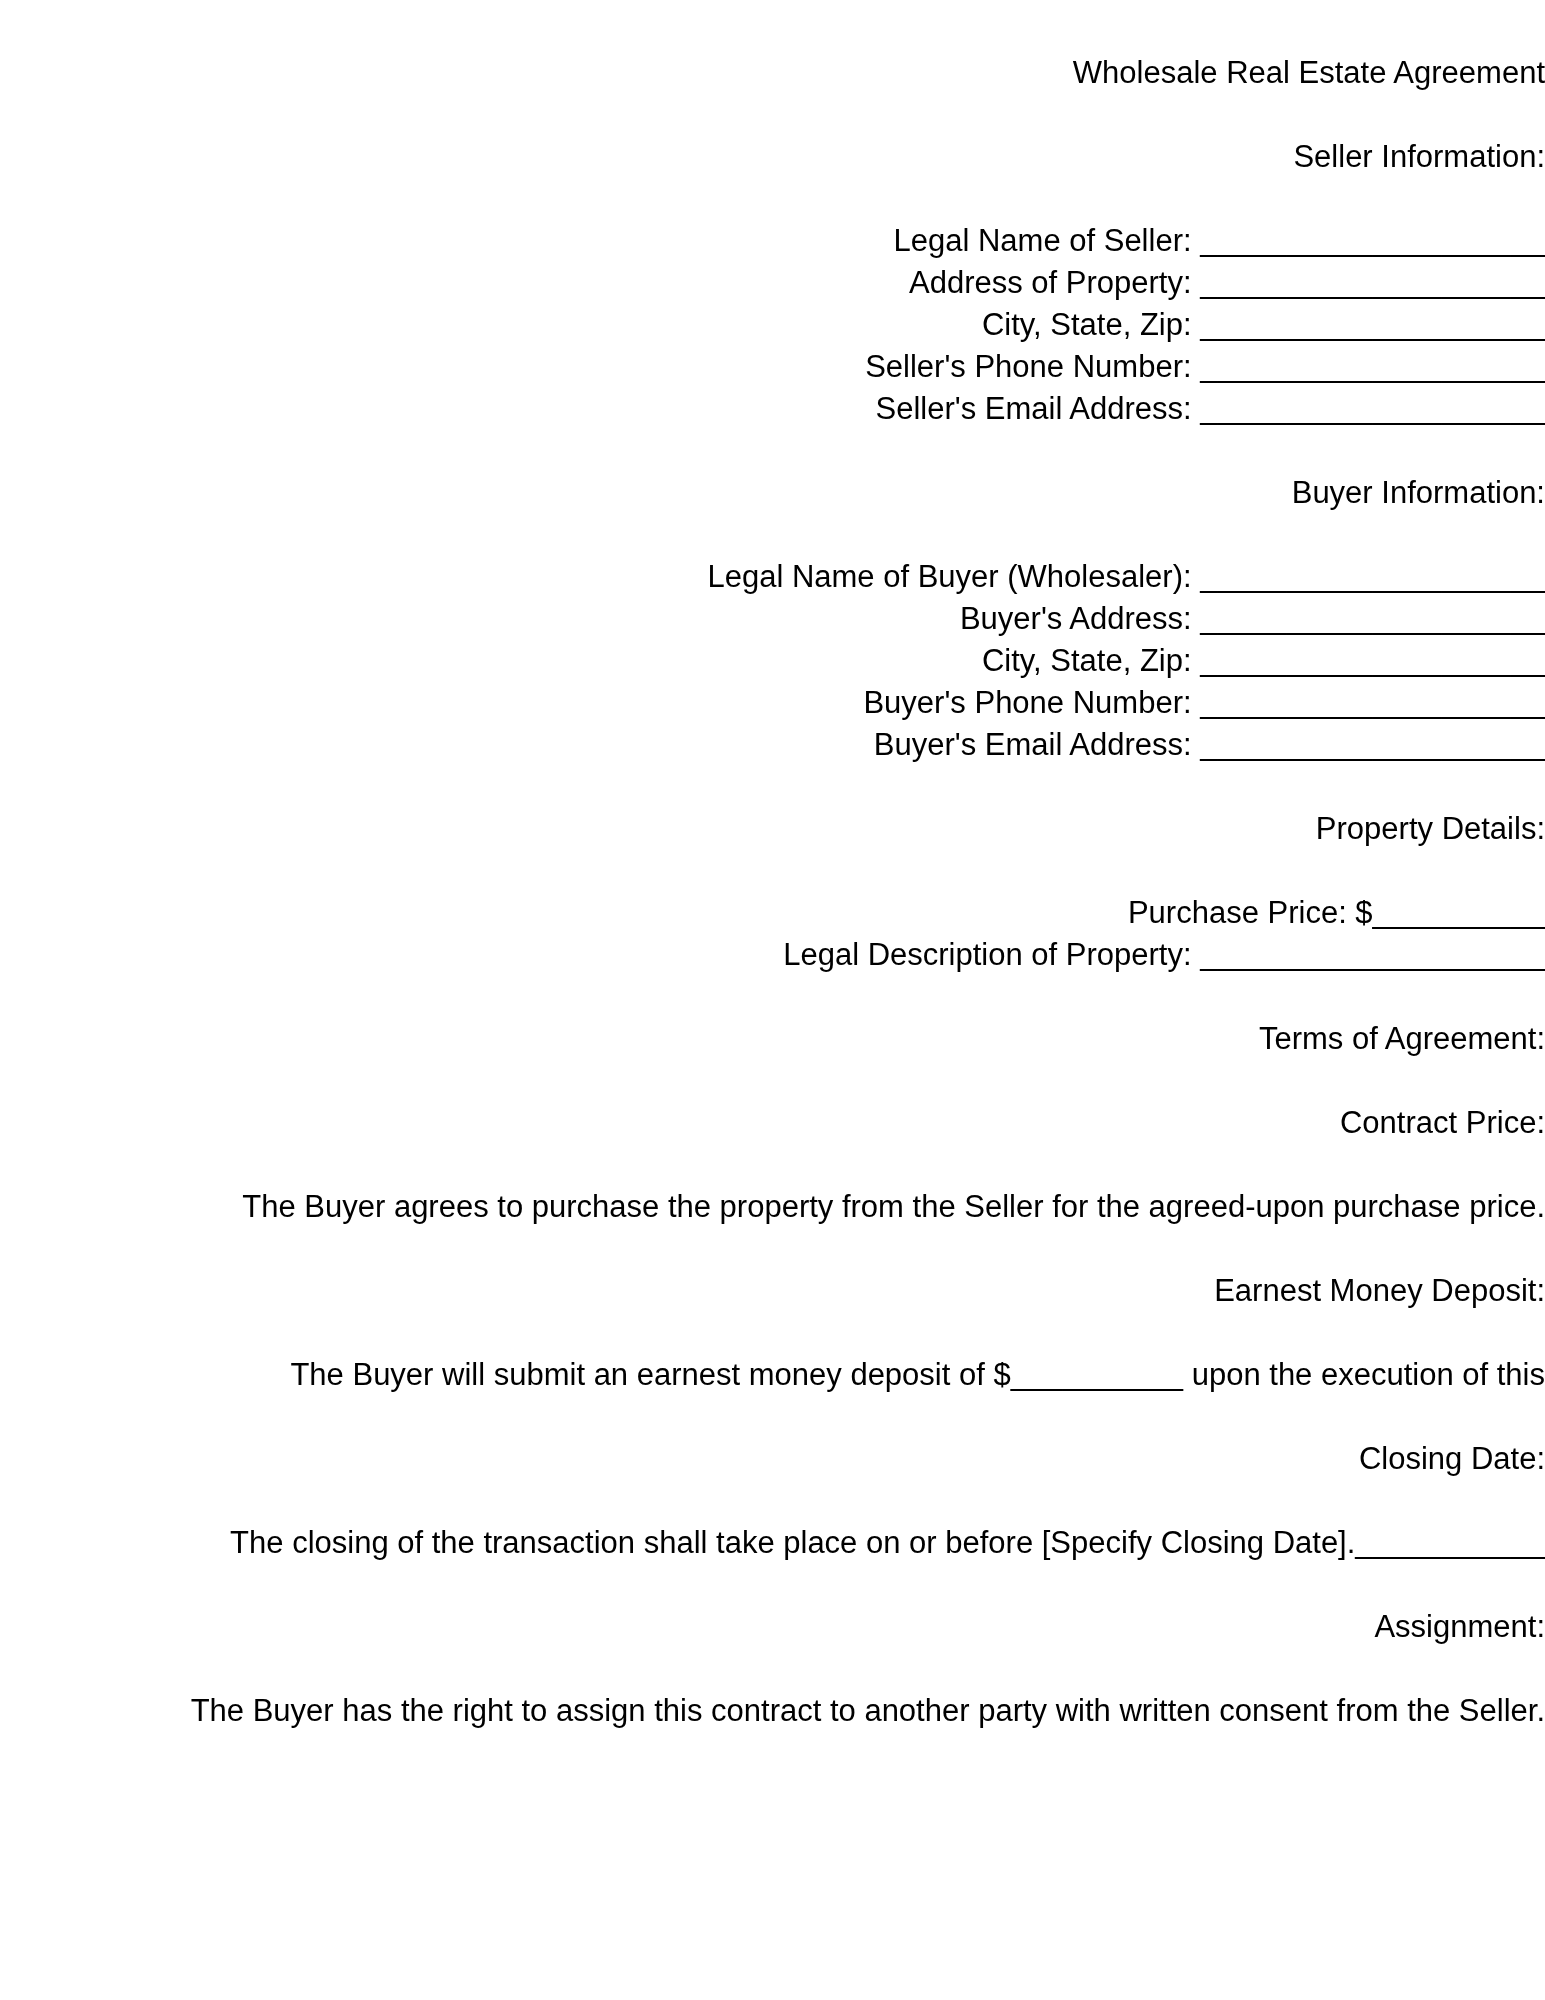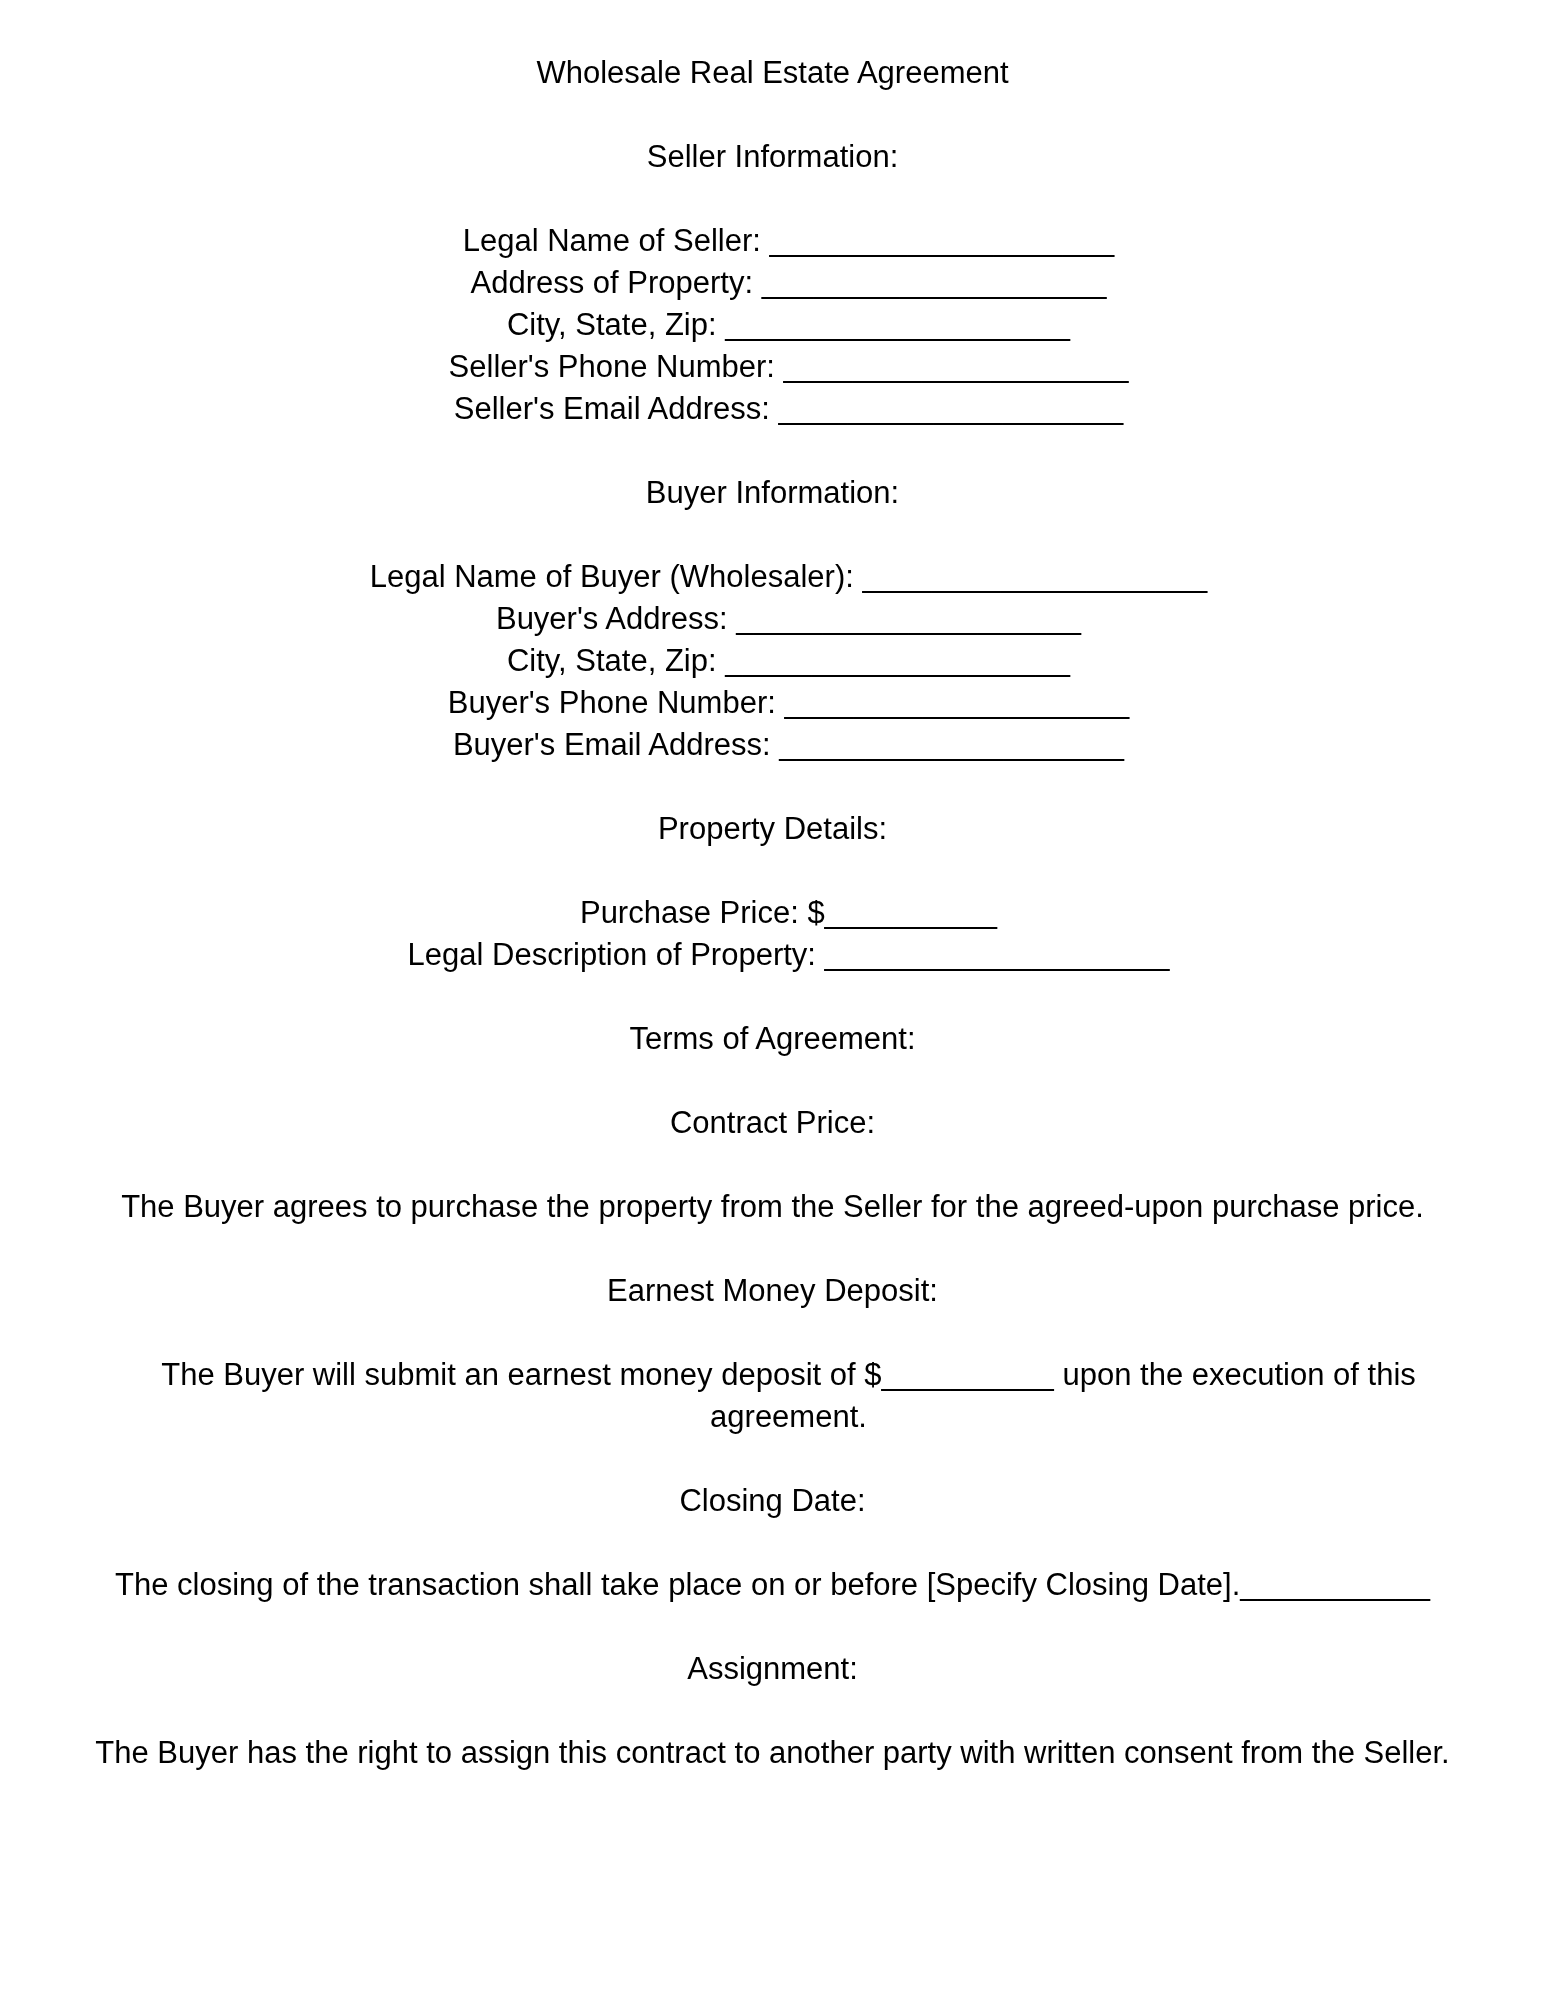--- a/index.html
+++ b/index.html
@@ -14,21 +14,21 @@
   }
   .page {
     box-sizing: border-box;
     width: 1545px;
     height: 1444px;
     padding-top: 10px;
     font-family: "Liberation Sans", sans-serif;
     font-size: 31px;
     line-height: 42px;
     color: #000000;
-    text-align: center;
+    text-align: right;
   }
   .line {
     margin: 42px 0;
     white-space: nowrap;
   }
   .group {
     margin: 42px 0;
     padding-left: 32px;
   }
   .group .fline {
@@ -73,21 +73,20 @@
   <p class="line">Terms of Agreement:</p>
 
   <p class="line">Contract Price:</p>
 
   <p class="line">The Buyer agrees to purchase the property from the Seller for the agreed-upon purchase price.</p>
 
   <p class="line">Earnest Money Deposit:</p>
 
   <div class="group">
     <div class="fline">The Buyer will submit an earnest money deposit of $__________ upon the execution of this</div>
-    <div class="fline">agreement.</div>
   </div>
 
   <p class="line">Closing Date:</p>
 
   <p class="line">The closing of the transaction shall take place on or before [Specify Closing Date].___________</p>
 
   <p class="line">Assignment:</p>
 
   <p class="line">The Buyer has the right to assign this contract to another party with written consent from the Seller.</p>
 

